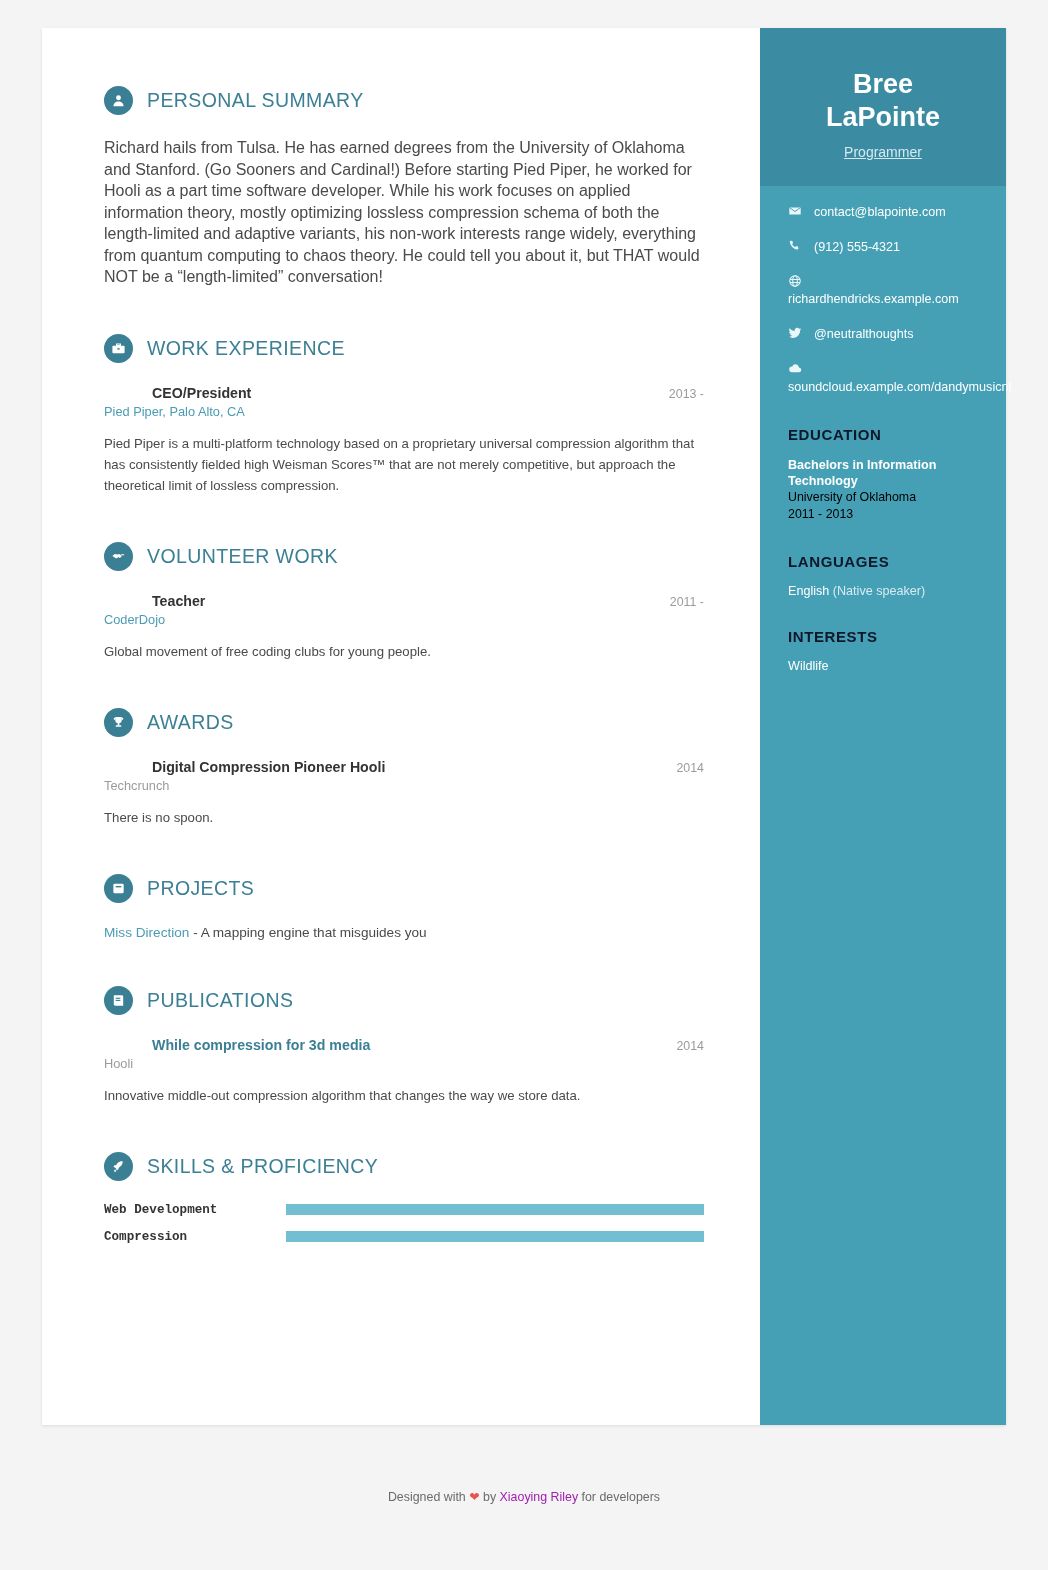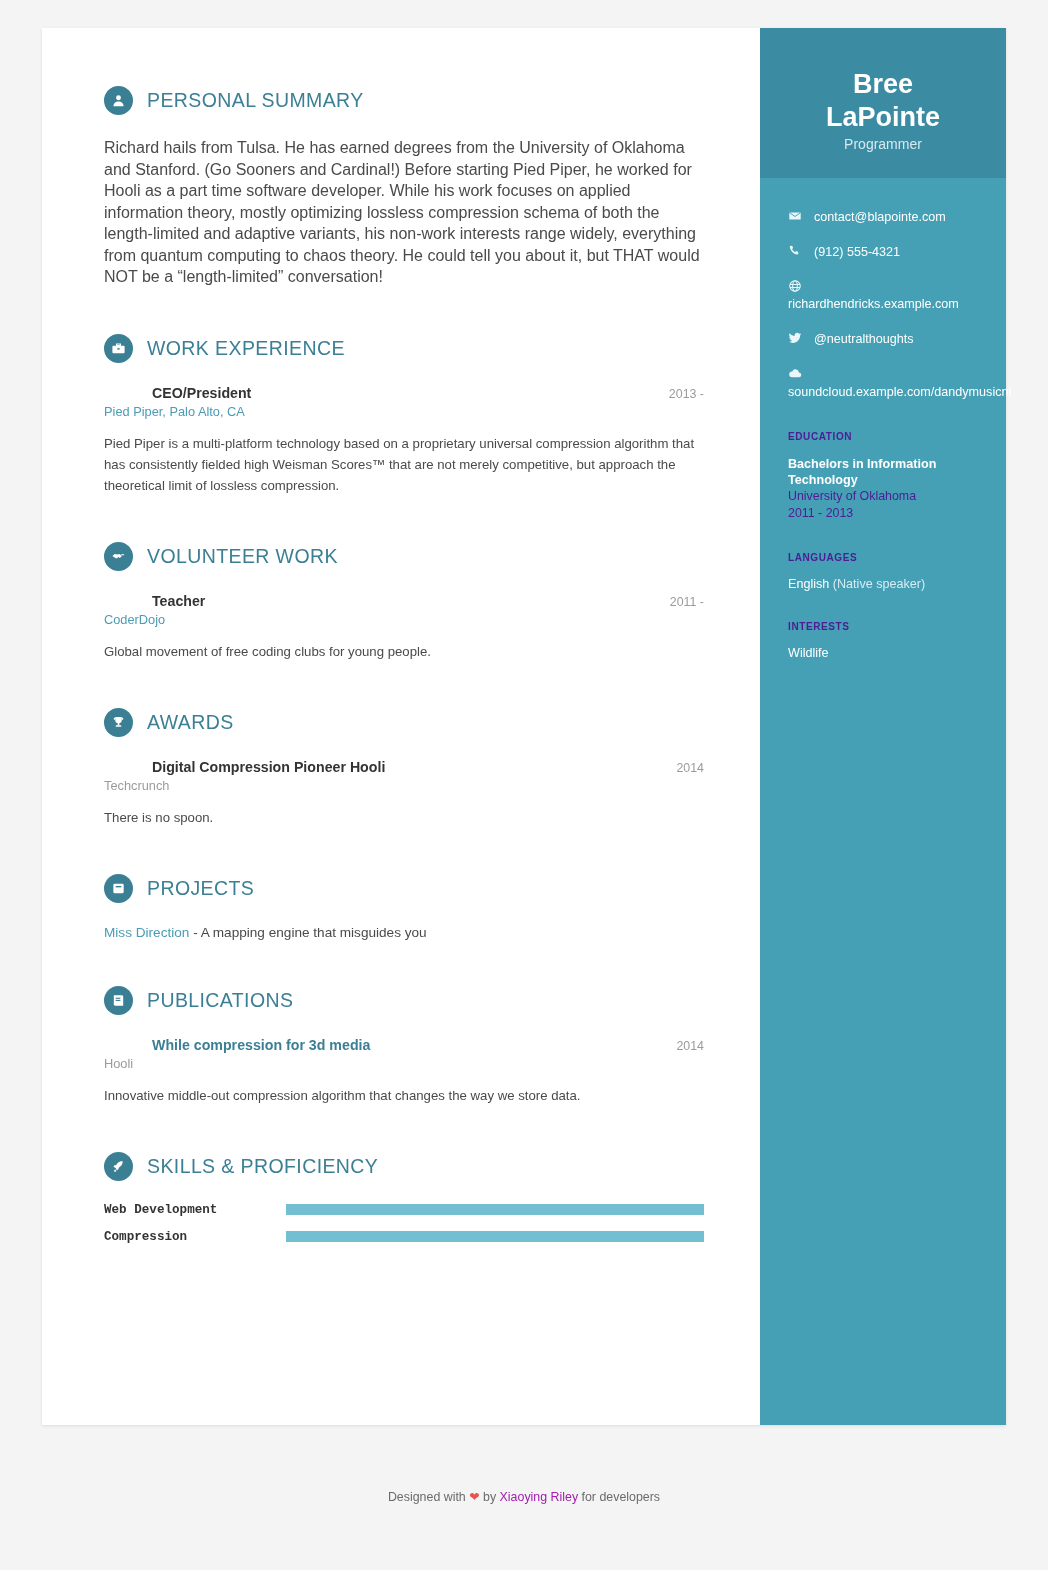--- a/index.html
+++ b/index.html
@@ -140,23 +140,24 @@
   }
   .side-name {
     font-size: 27px;
     font-weight: bold;
     line-height: 33px;
     color: #ffffff;
   }
   .side-role {
     font-size: 14px;
     color: #d5eaf0;
-    margin-top: 2px;
-  }
-  .side-body { padding: 31px 0 30px 0; }
+    margin-top: 10px;
+    text-decoration: underline;
+  }
+  .side-body { padding: 18px 0 30px 0; }
 
   .contact-item {
     display: flex;
     align-items: flex-start;
     font-size: 12.6px;
     color: #ffffff;
     margin-bottom: 18px;
     padding: 0 10px 0 28px;
     line-height: 17px;
   }
@@ -166,36 +167,36 @@
     margin-right: 8px;
     color: #eaf6f9;
     display: flex; align-items: center; justify-content: flex-start;
   }
   .contact-item.stacked { display: block; padding-left: 28px; }
   .contact-item.stacked .c-ic { margin-bottom: 3px; }
   .contact-text { white-space: nowrap; }
 
   .side-sec { padding: 0 18px 0 28px; margin-top: 30px; }
   .side-sec-title {
-    font-size: 10px;
+    font-size: 15px;
     font-weight: bold;
     letter-spacing: 0.6px;
-    color: #4c1d95;
+    color: #0f172a;
     text-transform: uppercase;
     margin-bottom: 14px;
   }
   .edu-title {
     font-size: 12.6px;
     font-weight: bold;
     color: #ffffff;
     line-height: 16px;
   }
   .edu-sub {
     font-size: 12.4px;
-    color: #4c1d95;
+    color: #000000;
     line-height: 17px;
   }
   .lang-line { font-size: 12.6px; color: #ffffff; }
   .lang-line span.level { color: #d7ecf1; }
   .interest-line { font-size: 12.6px; color: #ffffff; }
 
   
   .footer {
     position: absolute;
     left: 0; right: 0;

